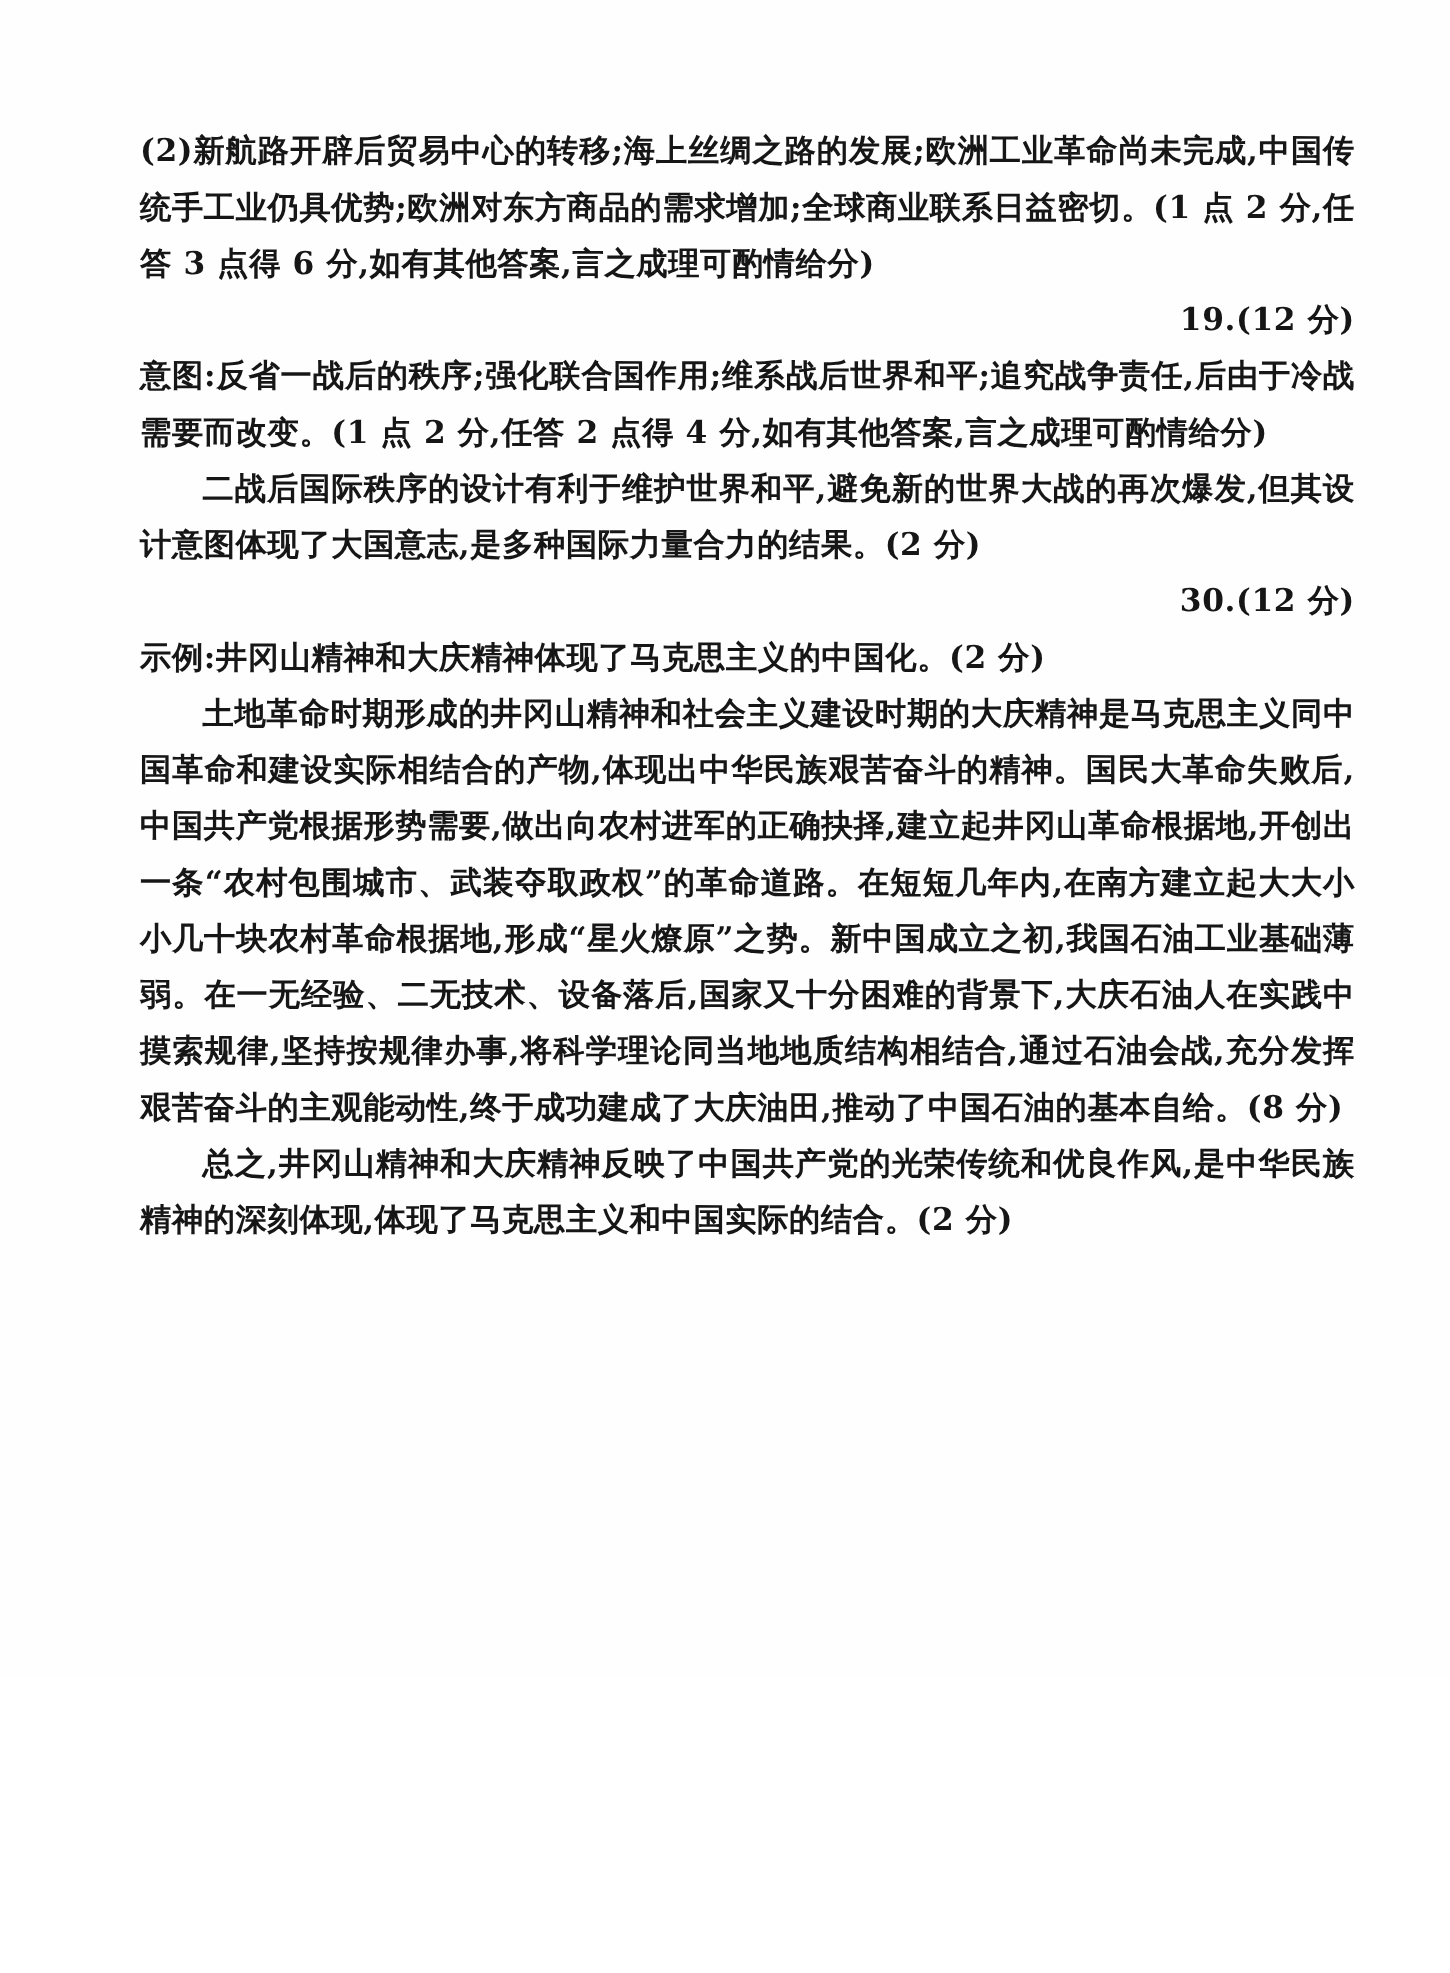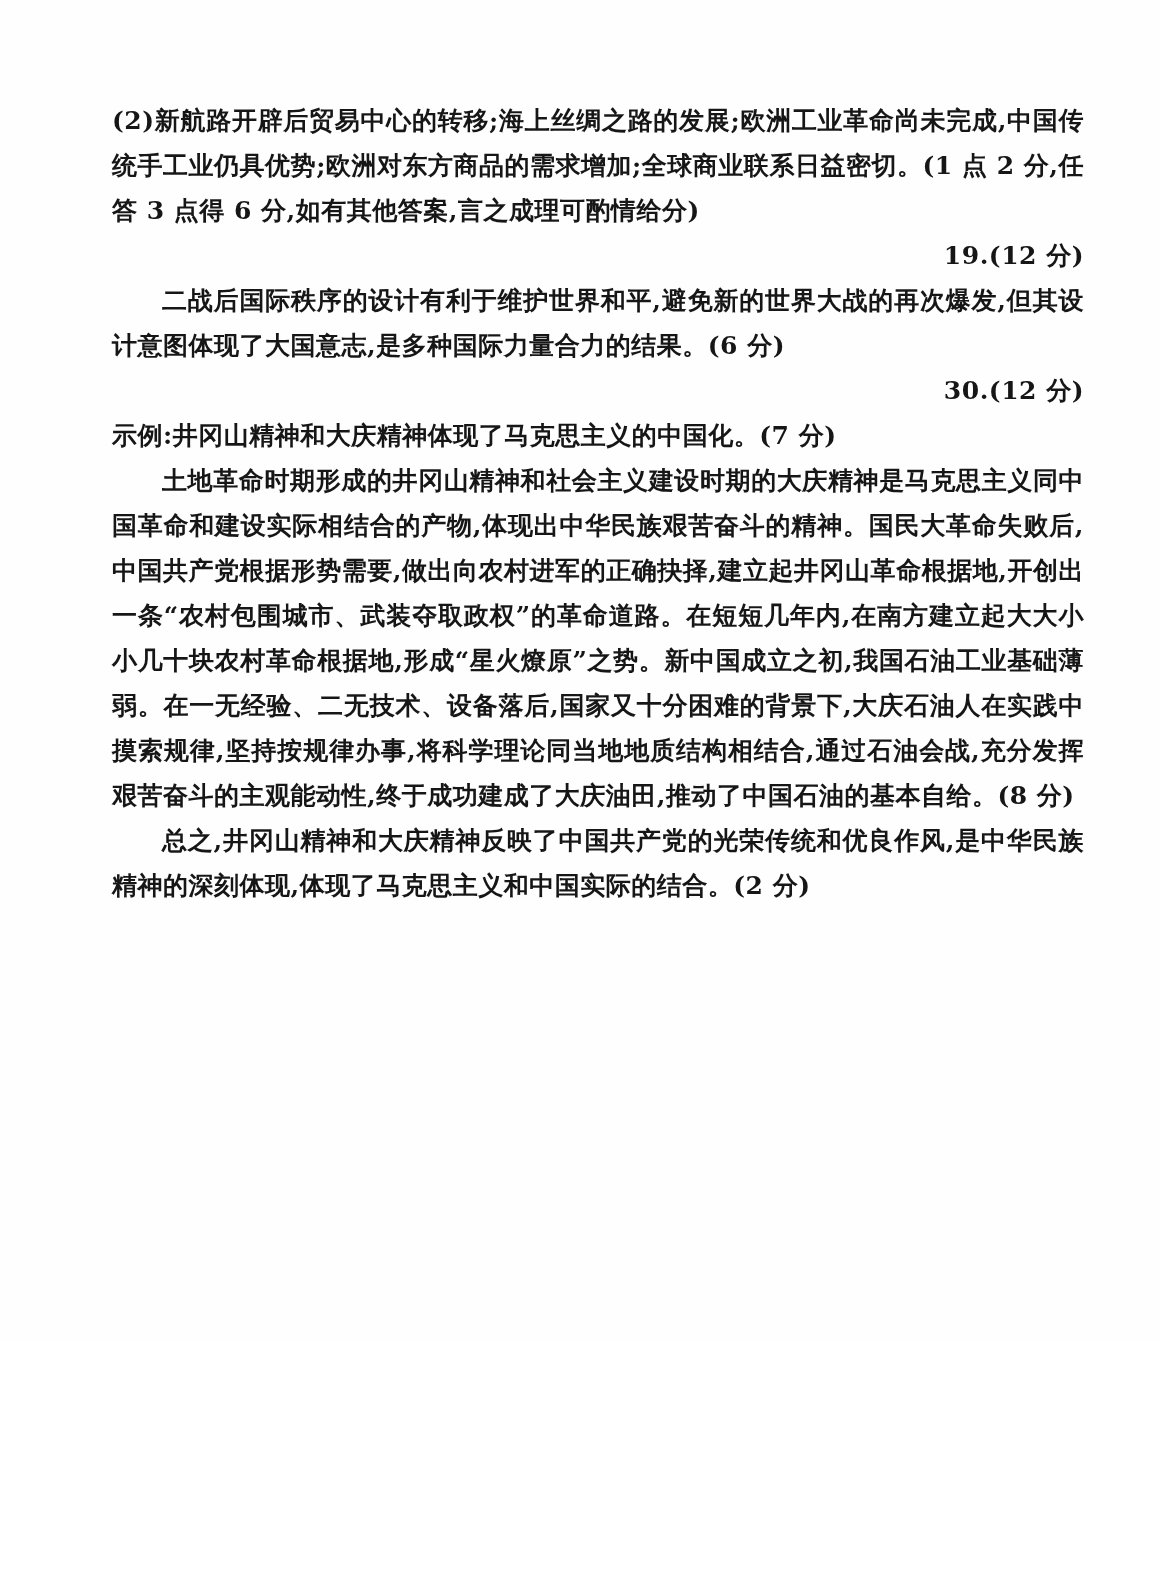--- a/index.html
+++ b/index.html
@@ -51,27 +51,28 @@
 </style>
 </head>
 <body>
 
 <div class="page">
   <div class="content">
     <p class="para">(2)新航路开辟后贸易中心的转移;海上丝绸之路的发展;欧洲工业革命尚未完成,中国传统手工业仍具优势;欧洲对东方商品的需求增加;全球商业联系日益密切。(1 点 2 分,任答 3 点得 6 分,如有其他答案,言之成理可酌情给分)</p>
 
     <p class="item-num">19.(12 分)</p>
 
+    <p class="para">意图:反省一战后的秩序;强化联合国作用;维系战后世界和平;追究战争责任,后由于冷战需要而改变。(1 点 2 分,任答 2 点得 4 分,如有其他答案,言之成理可酌情给分)</p>
 
 
-    <p class="para indent-first">二战后国际秩序的设计有利于维护世界和平,避免新的世界大战的再次爆发,但其设计意图体现了大国意志,是多种国际力量合力的结果。(6 分)</p>
+    <p class="para indent-first">二战后国际秩序的设计有利于维护世界和平,避免新的世界大战的再次爆发,但其设计意图体现了大国意志,是多种国际力量合力的结果。(2 分)</p>
 
     <p class="item-num">30.(12 分)</p>
 
-    <p class="para">示例:井冈山精神和大庆精神体现了马克思主义的中国化。(7 分)</p>
+    <p class="para">示例:井冈山精神和大庆精神体现了马克思主义的中国化。(2 分)</p>
 
     <p class="para indent-first">土地革命时期形成的井冈山精神和社会主义建设时期的大庆精神是马克思主义同中国革命和建设实际相结合的产物,体现出中华民族艰苦奋斗的精神。国民大革命失败后,中国共产党根据形势需要,做出向农村进军的正确抉择,建立起井冈山革命根据地,开创出一条“农村包围城市、武装夺取政权”的革命道路。在短短几年内,在南方建立起大大小小几十块农村革命根据地,形成“星火燎原”之势。新中国成立之初,我国石油工业基础薄弱。在一无经验、二无技术、设备落后,国家又十分困难的背景下,大庆石油人在实践中摸索规律,坚持按规律办事,将科学理论同当地地质结构相结合,通过石油会战,充分发挥艰苦奋斗的主观能动性,终于成功建成了大庆油田,推动了中国石油的基本自给。(8 分)</p>
 
     <p class="para indent-first">总之,井冈山精神和大庆精神反映了中国共产党的光荣传统和优良作风,是中华民族精神的深刻体现,体现了马克思主义和中国实际的结合。(2 分)</p>
   </div>
 
   <div class="footer">历史参考答案及评分标准　第 4 页(共 4 页)</div>
 </div>
 
 </body></html>

